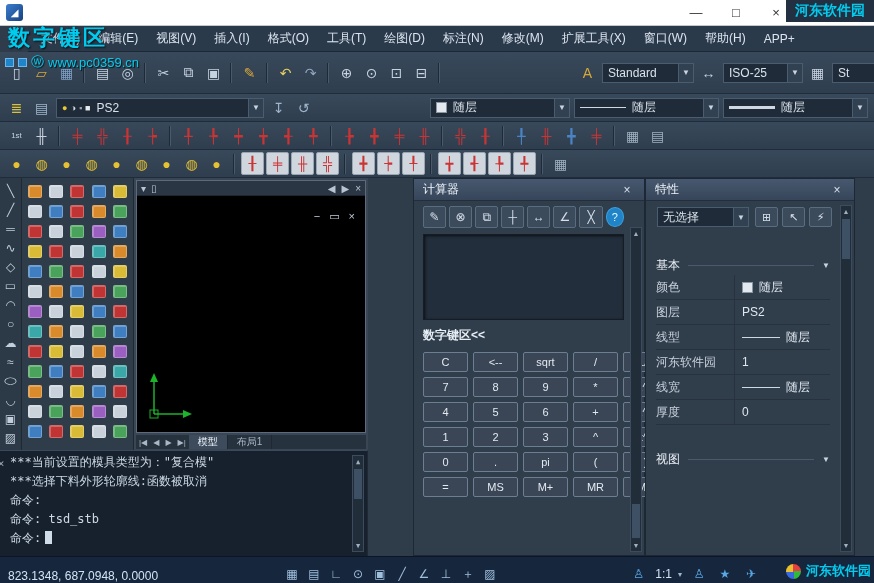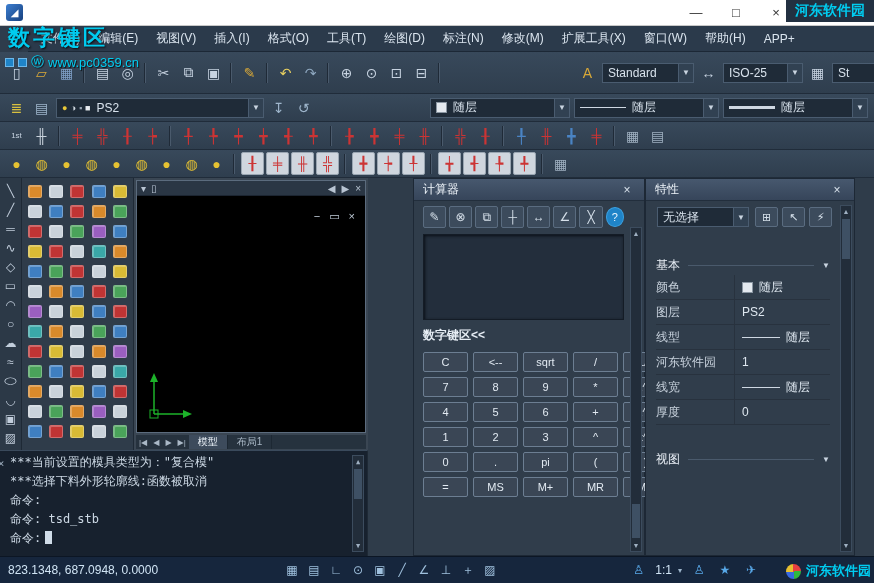--- a/index.html
+++ b/index.html
@@ -130,21 +130,21 @@
   .plabel{width:78px;color:#c8d2dd;}
   .pval{flex:1;height:100%;display:flex;align-items:center;gap:6px;color:#dfe8f0;
         border-left:1px solid #28323e;padding-left:7px;}
   .swatch{width:11px;height:11px;background:#e4e9ef;border:1px solid #8a96a2;}
   .ltline{width:38px;height:1px;background:#cfd8e2;}
   .props-scroll{right:2px;top:26px;bottom:3px;}
   .props-scroll .thumb{top:13px;height:40px;}
 
   
   .statusbar{position:absolute;left:0;bottom:0;width:874px;height:27px;background:#16263d;
-             border-top:1px solid #0c1624;display:flex;align-items:center;padding:0 8px;color:#d0e4f4;}
+             border-top:1px solid #0c1624;display:flex;align-items:flex-end;padding:0 8px;color:#d0e4f4;}
   .coords{width:185px;white-space:nowrap;}
   .sb-icons{display:flex;margin-left:88px;}
   .sico{width:20px;height:18px;display:flex;align-items:center;justify-content:center;
         color:#9fc0dd;font-size:12px;margin:0 1px;border:1px solid transparent;}
   .sb-right{margin-left:auto;display:flex;align-items:center;gap:6px;margin-right:104px;}
   .sb-right .sico{color:#58a8e8;}
   .scale-caret{font-size:8px;color:#9fb6cc;}
 
   
   .wm{z-index:60;color:#00ccf0;}

